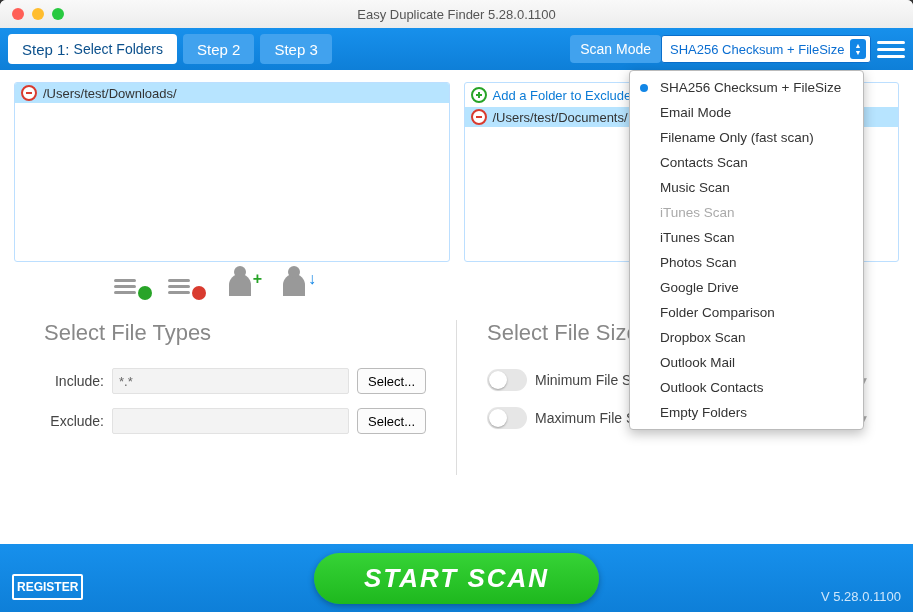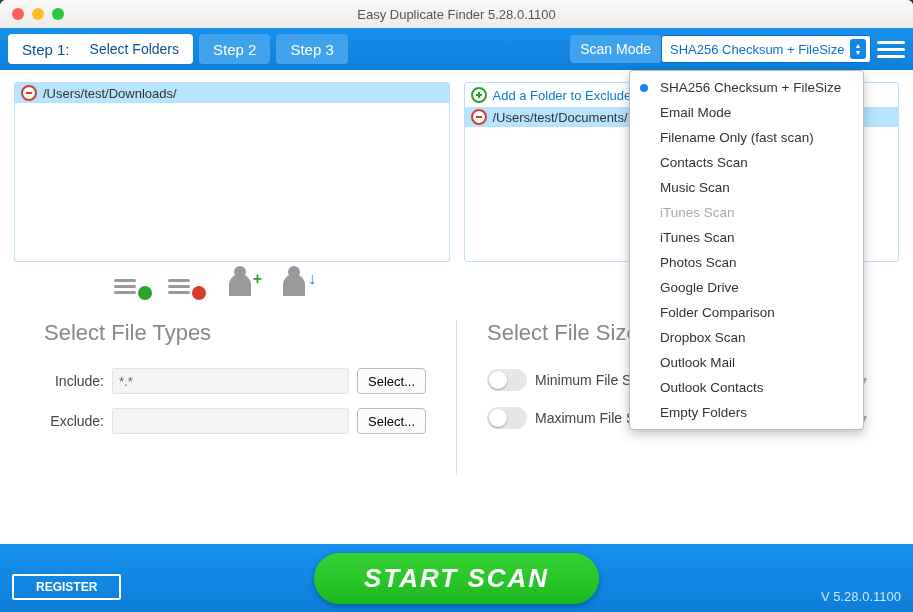--- a/index.html
+++ b/index.html
@@ -10,21 +10,21 @@
 .tl-btn{width:12px;height:12px;border-radius:50%}
 .tl-close{background:#ff5f57}
 .tl-min{background:#ffbd2e}
 .tl-max{background:#28c940}
 .tl-title{position:absolute;left:0;right:0;text-align:center;font-size:13px;color:#555;pointer-events:none}
 .topbar{height:42px;background:linear-gradient(#1790ec,#0e7fd8);display:flex;align-items:center;padding:0 8px;gap:0}
 .step-tab{height:30px;padding:0 14px;display:flex;align-items:center;border-radius:4px;font-size:15px;color:#fff;background:#41a2ee;cursor:pointer}
 .step-tab.active{background:#fff;color:#0b508c}
 .step-tab.active .step-sub{color:#0b508c}
 .step-num{font-weight:500}
-.step-sub{margin-left:20px;font-size:14px;color:#e7f3ff}
+.step-sub{margin-left:4px;font-size:14px;color:#e7f3ff}
 .spacer{flex:1}
 .scanmode-label{background:#41a2ee;color:#fff;font-size:14px;height:28px;display:flex;align-items:center;padding:0 10px;border-radius:4px}
 .scanmode-select{height:28px;width:210px;background:#fff;border:1px solid #0a6ecb;border-radius:3px;display:flex;align-items:center;justify-content:space-between;padding:0 4px 0 8px;font-size:13px;color:#0b6ed1;cursor:pointer;position:relative}
 .sm-arrows{width:16px;height:20px;background:#1286e6;border-radius:3px;display:flex;flex-direction:column;align-items:center;justify-content:center;color:#fff;font-size:7px;line-height:7px}
 .hamburger{width:28px;height:24px;margin-left:6px;display:flex;flex-direction:column;justify-content:center;gap:4px;cursor:pointer}
 .hamburger span{height:3px;background:#fff;border-radius:2px}
 .content{flex:1;background:#fff;padding:12px 14px 8px;position:relative;display:flex;flex-direction:column}
 .panels{display:flex;gap:14px;height:180px}
 .panel{flex:1;border:1px solid #bcdfff;border-radius:3px;background:#fff;overflow:hidden}
 .panel-head{display:flex;align-items:center;gap:6px;padding:4px 6px;font-size:13px;color:#0b7bd6;cursor:pointer}
@@ -55,21 +55,21 @@
 .frow label{width:60px;text-align:right}
 .finput{flex:1;height:26px;background:#f3f3f3;border:1px solid #e2e2e2;border-radius:2px;padding:0 6px;font-size:13px;color:#666}
 .fbtn{height:26px;padding:0 10px;background:#fcfcfc;border:1px solid #bbb;border-radius:4px;font-size:13px;cursor:pointer}
 .toggle{width:40px;height:22px;background:#e6e6e6;border-radius:11px;position:relative}
 .toggle:before{content:"";position:absolute;left:2px;top:2px;width:18px;height:18px;background:#fff;border-radius:50%;box-shadow:0 1px 2px rgba(0,0,0,.3)}
 .numbox{width:60px;height:24px;background:#f3f3f3;border:1px solid #e2e2e2;text-align:right;padding:0 6px;font-size:13px;color:#666}
 .unit{font-size:13px;color:#666}
 .tri{color:#aaa;font-size:10px;margin-left:2px}
 .bottom{position:absolute;left:0;right:0;bottom:0;height:68px;background:linear-gradient(#1790ec,#0e7fd8);display:flex;align-items:center;justify-content:center}
 .scanbtn{padding:10px 50px;background:linear-gradient(#36d336,#1eb81e);border:none;border-radius:28px;color:#fff;font-size:26px;font-weight:bold;font-style:italic;letter-spacing:2px;cursor:pointer;box-shadow:0 2px 6px rgba(0,0,0,.3)}
-.register{position:absolute;left:12px;bottom:12px;padding:4px 22px;border:2px solid #fff;color:#fff;font-size:12px;font-weight:bold;border-radius:2px;background:transparent;cursor:pointer}
+.register{position:absolute;left:12px;bottom:12px;padding:4px 3px;border:2px solid #fff;color:#fff;font-size:12px;font-weight:bold;border-radius:2px;background:transparent;cursor:pointer}
 .version{position:absolute;right:12px;bottom:8px;color:#cfe7fb;font-size:13px}
 .dropdown{position:absolute;top:34px;right:6px;width:235px;background:#fff;border:1px solid #bbb;border-radius:4px;box-shadow:0 4px 12px rgba(0,0,0,.25);z-index:50;padding:4px 0}
 .dd-item{padding:5px 14px 5px 30px;font-size:13.5px;color:#333;cursor:pointer;position:relative}
 .dd-item.sel:before{content:"";position:absolute;left:10px;top:9px;width:8px;height:8px;background:#1286e6;border-radius:50%}
 .dd-item.dis{color:#aaa;cursor:default}
 </style>
 </head>
 <body>
 
 <div class="window">

